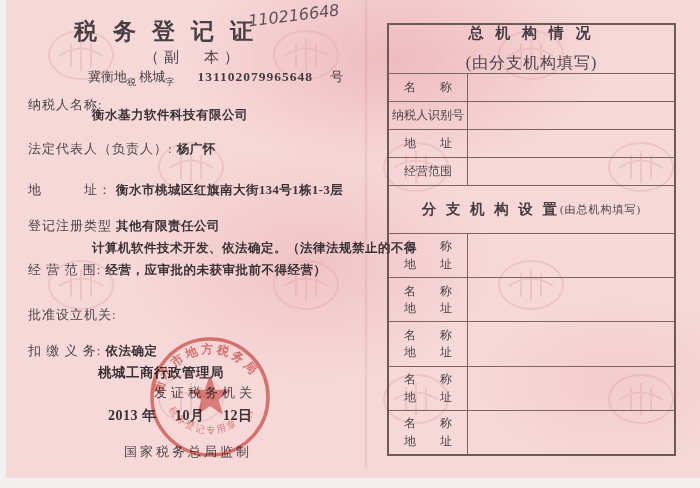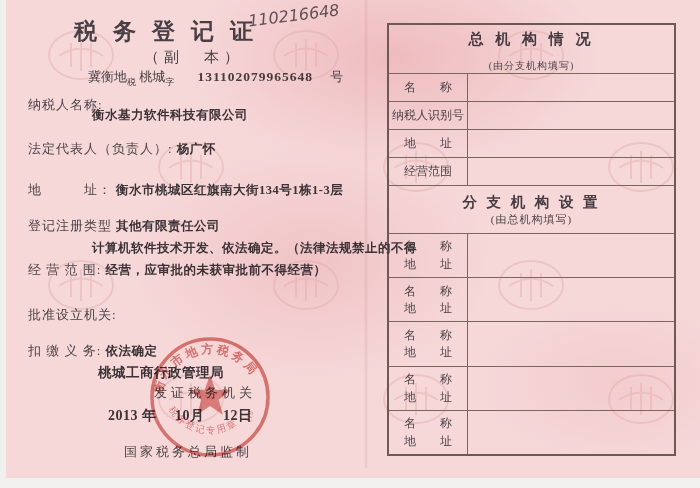--- a/index.html
+++ b/index.html
@@ -27,36 +27,36 @@
   .subtitle{font-size:15px;color:#473f44;letter-spacing:5px;}
   .hand{font-size:16px;color:#60505a;font-style:italic;transform:rotate(-7deg);
     font-family:"DejaVu Sans","Liberation Sans",sans-serif;}
   .certnum{font-size:13px;color:#443c41;}
   .certnum .small{font-size:9px;vertical-align:-4px;}
   .certnum .num{font-weight:bold;font-size:13.5px;letter-spacing:1px;}
   
   .rtable{position:absolute;left:381px;top:23px;width:289px;height:433px;
     border:2px solid #6d5a54;z-index:1;display:flex;flex-direction:column;
     box-sizing:border-box;}
-  .thead{display:flex;flex-direction:column;align-items:center;justify-content:flex-end;
+  .thead{display:flex;flex-direction:column;align-items:center;justify-content:center;
     height:48px;flex:0 0 auto;}
   .thead .t1{font-size:15px;color:#453c42;letter-spacing:4px;font-weight:bold;}
-  .thead .t2{font-size:10px;color:#4c4349;letter-spacing:1px;margin-top:10px;}
+  .thead .t2{font-size:16px;color:#4c4349;letter-spacing:1px;margin-top:10px;}
   .trow{display:flex;flex:0 0 auto;height:27px;border-top:1px solid #7b665e;}
   .trow .c1{width:78px;flex:0 0 auto;border-right:1px solid #7b665e;
     display:flex;align-items:center;justify-content:center;
     font-size:12px;color:#4c4349;}
   .trow .c2{flex:1;}
   .tblock{display:flex;flex:1;border-top:1px solid #7b665e;}
   .tblock .c1{width:78px;flex:0 0 auto;border-right:1px solid #7b665e;
     display:flex;flex-direction:column;align-items:center;justify-content:space-around;
     font-size:12px;color:#4c4349;padding:4px 0;}
   .tblock .c2{flex:1;}
   .h2row{border-top:1px solid #7b665e;height:47px;flex:0 0 auto;
-    display:flex;flex-direction:column;align-items:center;justify-content:center;}
+    display:flex;flex-direction:row;align-items:center;justify-content:center;}
   .h2row .t1{font-size:14.5px;color:#453c42;letter-spacing:3px;font-weight:bold;}
   .h2row .t2{font-size:11px;color:#4c4349;letter-spacing:1px;margin-top:0;}
   .seal{position:absolute;left:138px;top:330px;z-index:3;pointer-events:none;
     mix-blend-mode:multiply;opacity:.88;}
 </style>
 </head>
 <body>
 
 <div class="sheet">
 

